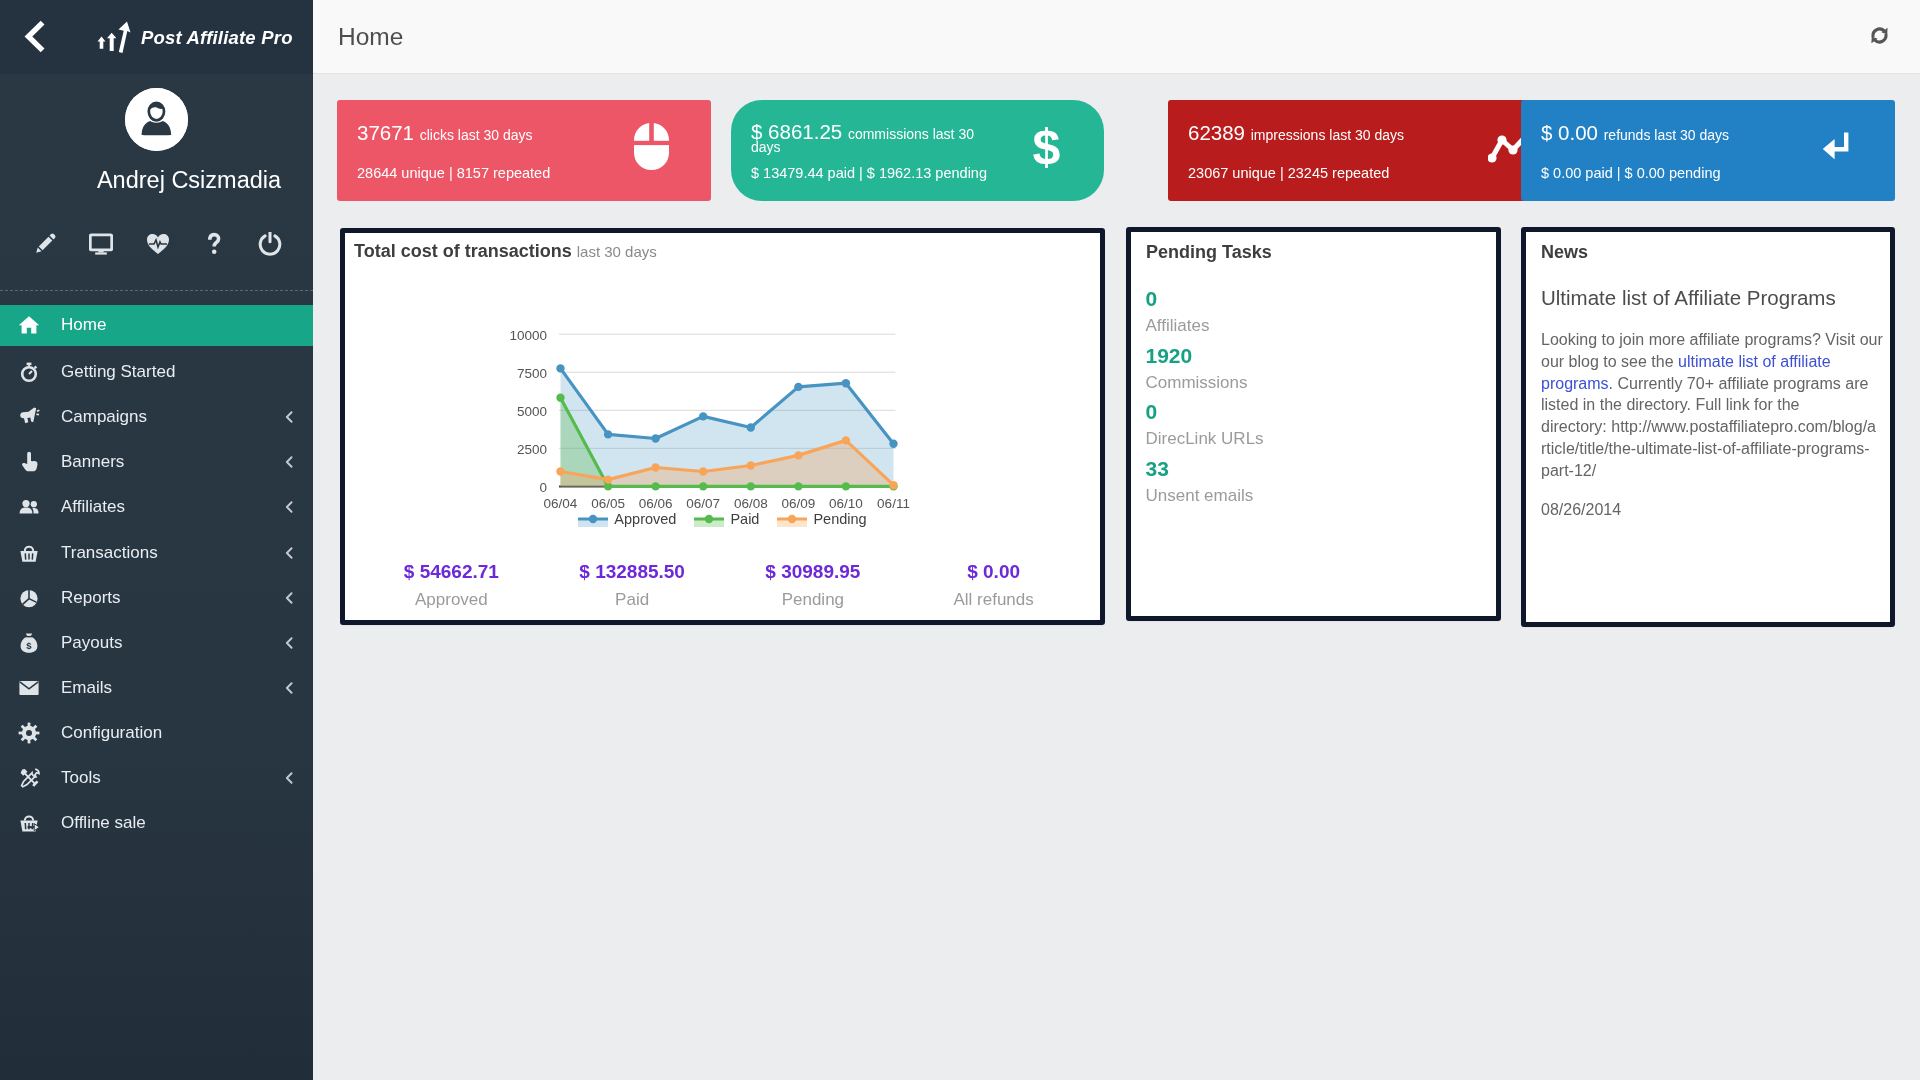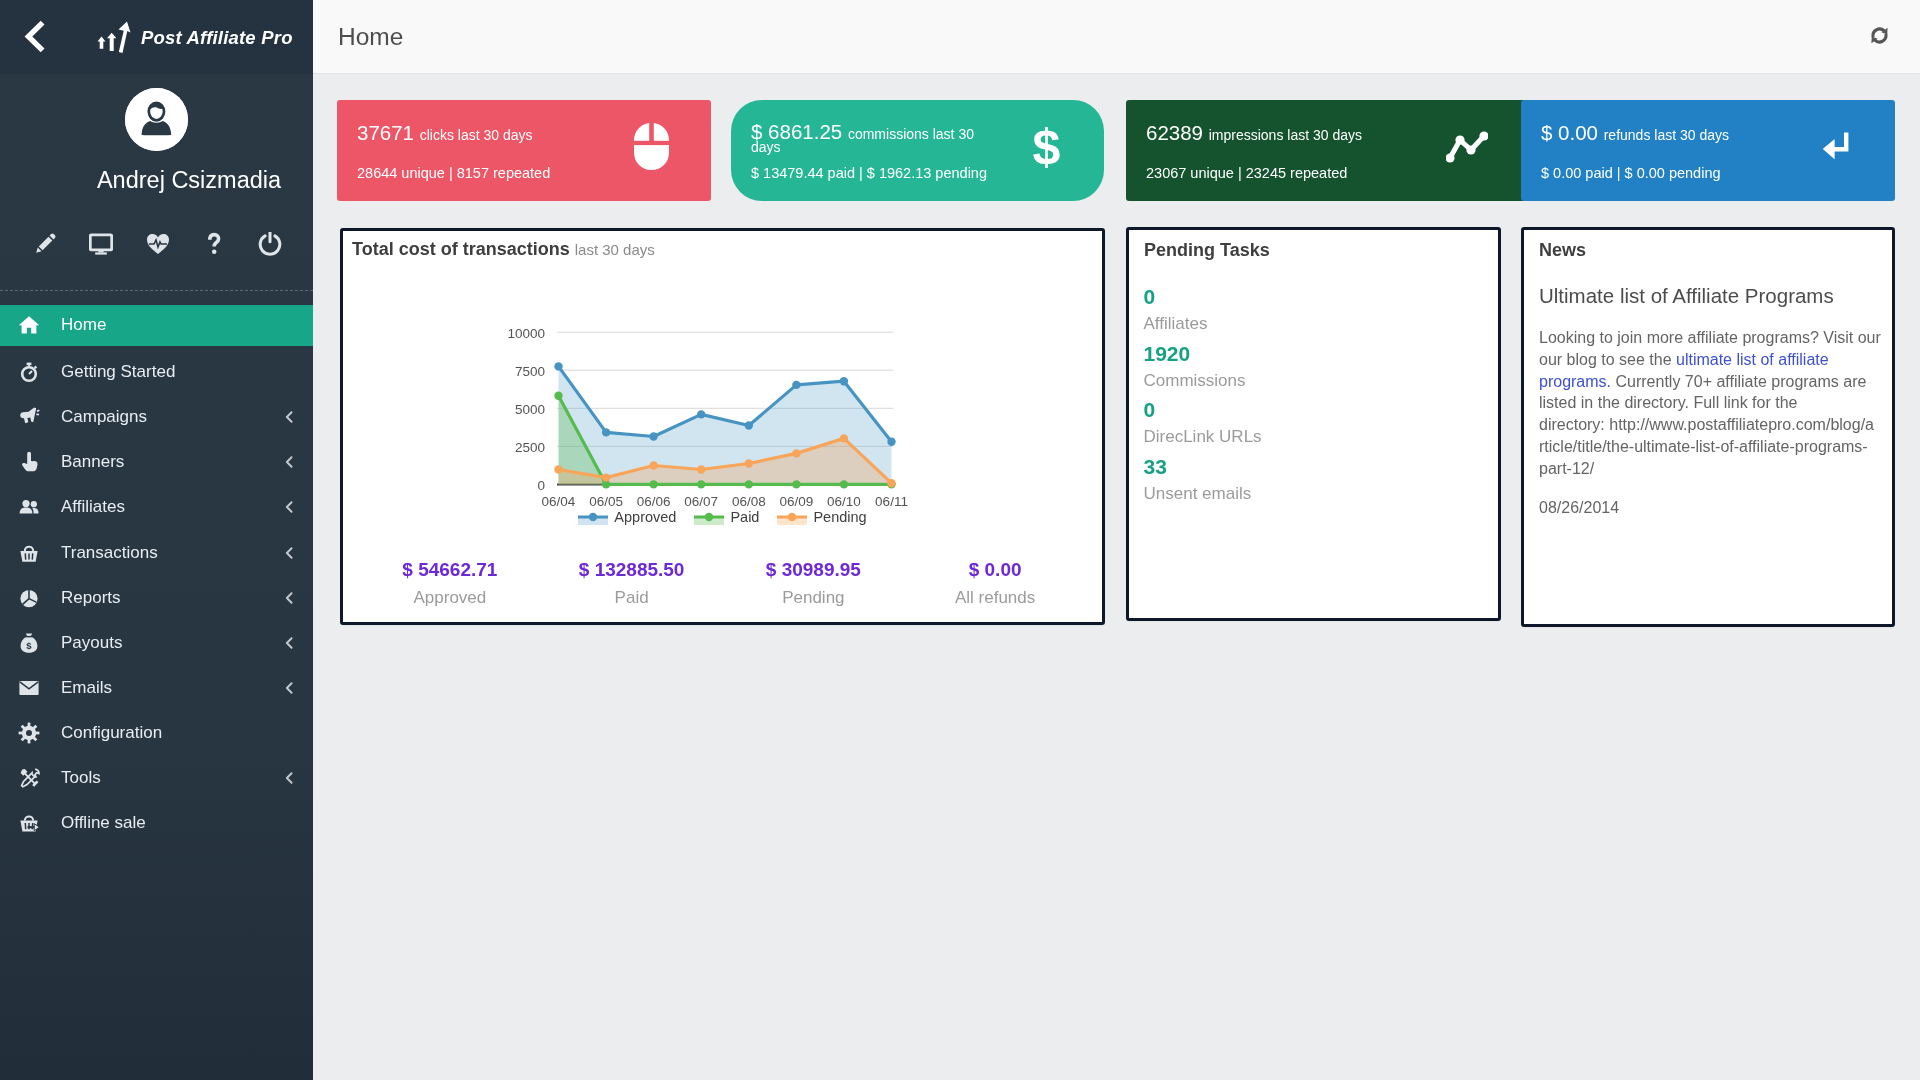--- a/index.html
+++ b/index.html
@@ -29,28 +29,28 @@
 .topbar { position:absolute; left:313px; top:0; width:1607px; height:74px; background:#f9f9f9; border-bottom:1px solid #e2e2e2; }
 .page-title { position:absolute; left:25px; top:23px; font-size:24.5px; color:#4e4e4e; }
 .refresh { position:absolute; right:31px; top:26px; }
 
 
 .scard { position:absolute; top:100px; height:101px; border-radius:3px; color:#fff; display:flex; align-items:center; }
 .scard .txt { flex:1; padding-left:20px; white-space:nowrap; }
 .scard .icn { width:119px; flex-shrink:0; display:flex; align-items:center; justify-content:center; margin-top:-8px; }
 .c1 { left:337px;  width:374px; background:#ed5666;gap:36px; }
 .c2 { left:731px;  width:373px; background:#25b795;border-radius:31px; }
-.c3 { left:1126px; width:400px; background:#14532d; }
+.c3 { left:1168px; width:400px; background:#b91c1c; }
 .c4 { left:1521px; width:374px; background:#2181c4; }
 .bignum { font-size:20.5px; }
 .smalltx { font-size:14px; line-height:17px; }
 .line2 { font-size:14.5px; margin-top:20px; }
 
 
-.wcard { position:absolute; background:#fff; border:3px solid #0f172a; border-radius:3px; box-shadow:0 1px 1px rgba(0,0,0,0.04); }
+.wcard { position:absolute; background:#fff; border:5px solid #0f172a; border-radius:3px; box-shadow:0 1px 1px rgba(0,0,0,0.04); }
 .chart-card { left:340px; top:228px; width:765px; height:397px; }
 .tasks-card { left:1126px; top:227px; width:375px; height:394px; }
 .news-card  { left:1521px; top:227px; width:374px; height:400px; }
 .card-title { font-size:18px; font-weight:bold; color:#3e3e3e; }
 .card-title .sub { font-weight:normal; font-size:15px; color:#8a8a8a; }
 
 
 .cstats { position:absolute; left:16px; right:16px; top:328px; display:flex; text-align:center; }
 .cstats > div { flex:1; }
 .cstats .v { font-size:19px; font-weight:bold; color:#6d28d9; }

